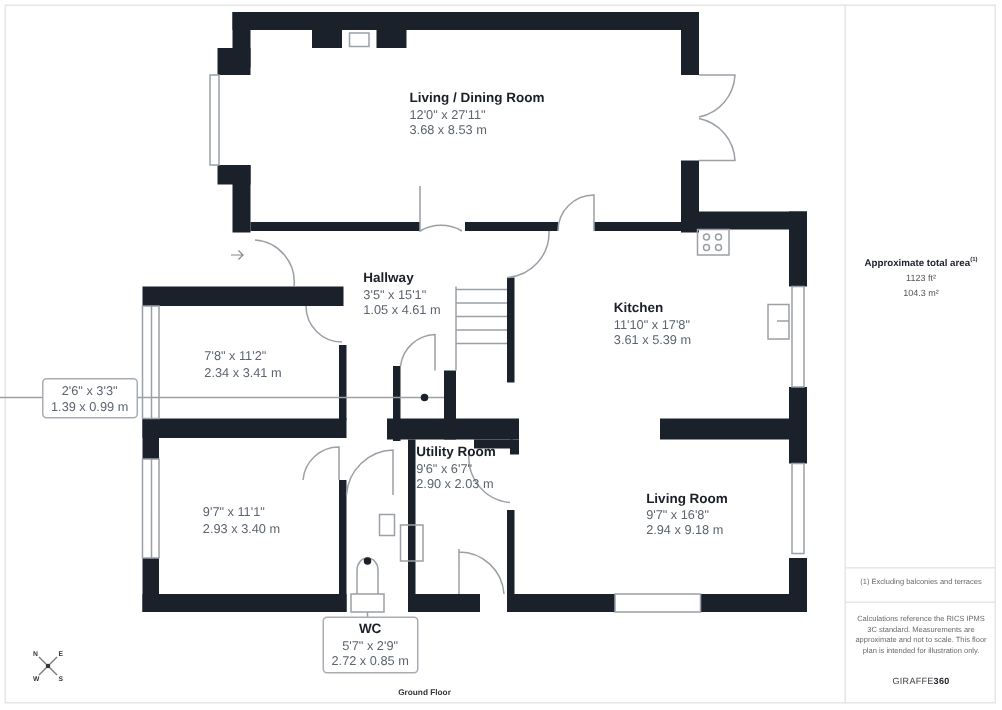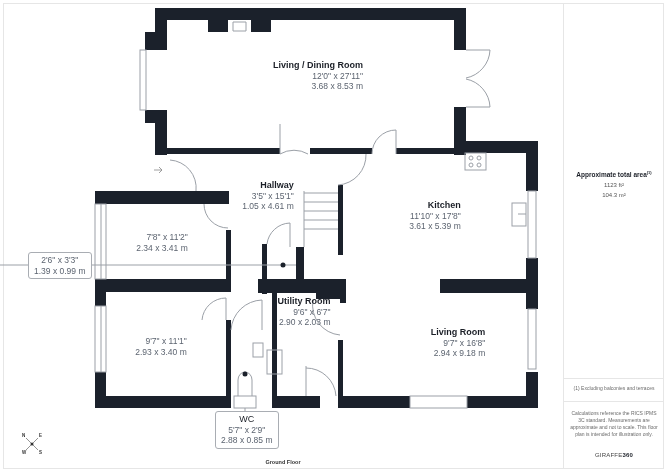--- a/index.html
+++ b/index.html
@@ -1,24 +1,24 @@
 <!DOCTYPE html>
 <html><head>
   <meta charset="utf-8">
   <style>
     html, body { margin: 0; padding: 0; background: #ffffff; }
     body { width: 668px; height: 473px; position: relative; overflow: hidden; font-family: "Liberation Sans", sans-serif; }
     .frame { position: absolute; left: 3px; top: 3px; width: 661px; height: 466px; border: 1px solid #e6e6e6; box-sizing: border-box; }
     .side-divider { position: absolute; left: 563px; top: 3px; width: 1px; height: 466px; background: #e6e6e6; }
     .side-sep { position: absolute; left: 564px; width: 100px; height: 1px; background: #e6e6e6; }
     svg.plan { position: absolute; left: 0; top: 0; }
-    .lbl { position: absolute; text-align: right; color: #5c6470; font-size: 8.5px; line-height: 10.5px; white-space: nowrap; transform: translateX(-50%); }
+    .lbl { position: absolute; text-align: left; color: #5c6470; font-size: 8.5px; line-height: 10.5px; white-space: nowrap; transform: translateX(-50%); }
     .lbl .name { color: #1b1f27; font-weight: bold; font-size: 9px; }
     .tag { position: absolute; border: 1px solid #a9adb3; border-radius: 3px; background: #fff; text-align: center; color: #5c6470; font-size: 8.5px; line-height: 10.5px; padding: 2px 5px; white-space: nowrap; }
-    .tag .name { color: #1b1f27; font-weight: normal; font-size: 9px; }
+    .tag .name { color: #1b1f27; font-weight: bold; font-size: 9px; }
     .area-box { position: absolute; left: 564px; top: 168px; width: 100px; text-align: center; color: #555; font-size: 6px; line-height: 10px; }
     .area-box .title { color: #1b1f27; font-weight: bold; font-size: 6.5px; }
     .note { position: absolute; left: 568px; width: 92px; text-align: center; color: #6b6b6b; font-size: 5px; line-height: 7px; }
     .brand { position: absolute; left: 564px; top: 452px; width: 100px; text-align: center; font-size: 6px; color: #444; letter-spacing: 0.2px; }
     .brand b { color: #1b1f27; }
     .floor-name { position: absolute; left: 283px; top: 459px; transform: translateX(-50%); font-size: 5.5px; font-weight: bold; color: #333; white-space: nowrap; }
     .compass { position: absolute; left: 20px; top: 432px; width: 24px; height: 24px; }
     .compass span { position: absolute; font-size: 4.5px; font-weight: bold; color: #333; }
   </style>
 </head>
@@ -175,21 +175,21 @@
   <div>2.90 x 2.03 m</div>
 </div>
 <div class="lbl" style="left:458px;top:327px">
   <div class="name">Living Room</div>
   <div>9'7" x 16'8"</div>
   <div>2.94 x 9.18 m</div>
 </div>
 <div class="tag" style="left:215px;top:411px">
   <div class="name">WC</div>
   <div>5'7" x 2'9"</div>
-  <div>2.88 x 0.85 m</div>
+  <div>2.72 x 0.85 m</div>
 </div>
 
 <div class="compass">
   <svg width="24" height="24" viewBox="0 0 24 24">
     <line x1="6" y1="6" x2="18" y2="18" stroke="#777" stroke-width="0.8"></line>
     <line x1="18" y1="6" x2="6" y2="18" stroke="#777" stroke-width="0.8"></line>
     <circle cx="12" cy="12" r="1.5" fill="#333"></circle>
   </svg>
   <span style="left:2px;top:1px">N</span>
   <span style="left:19px;top:1px">E</span>

